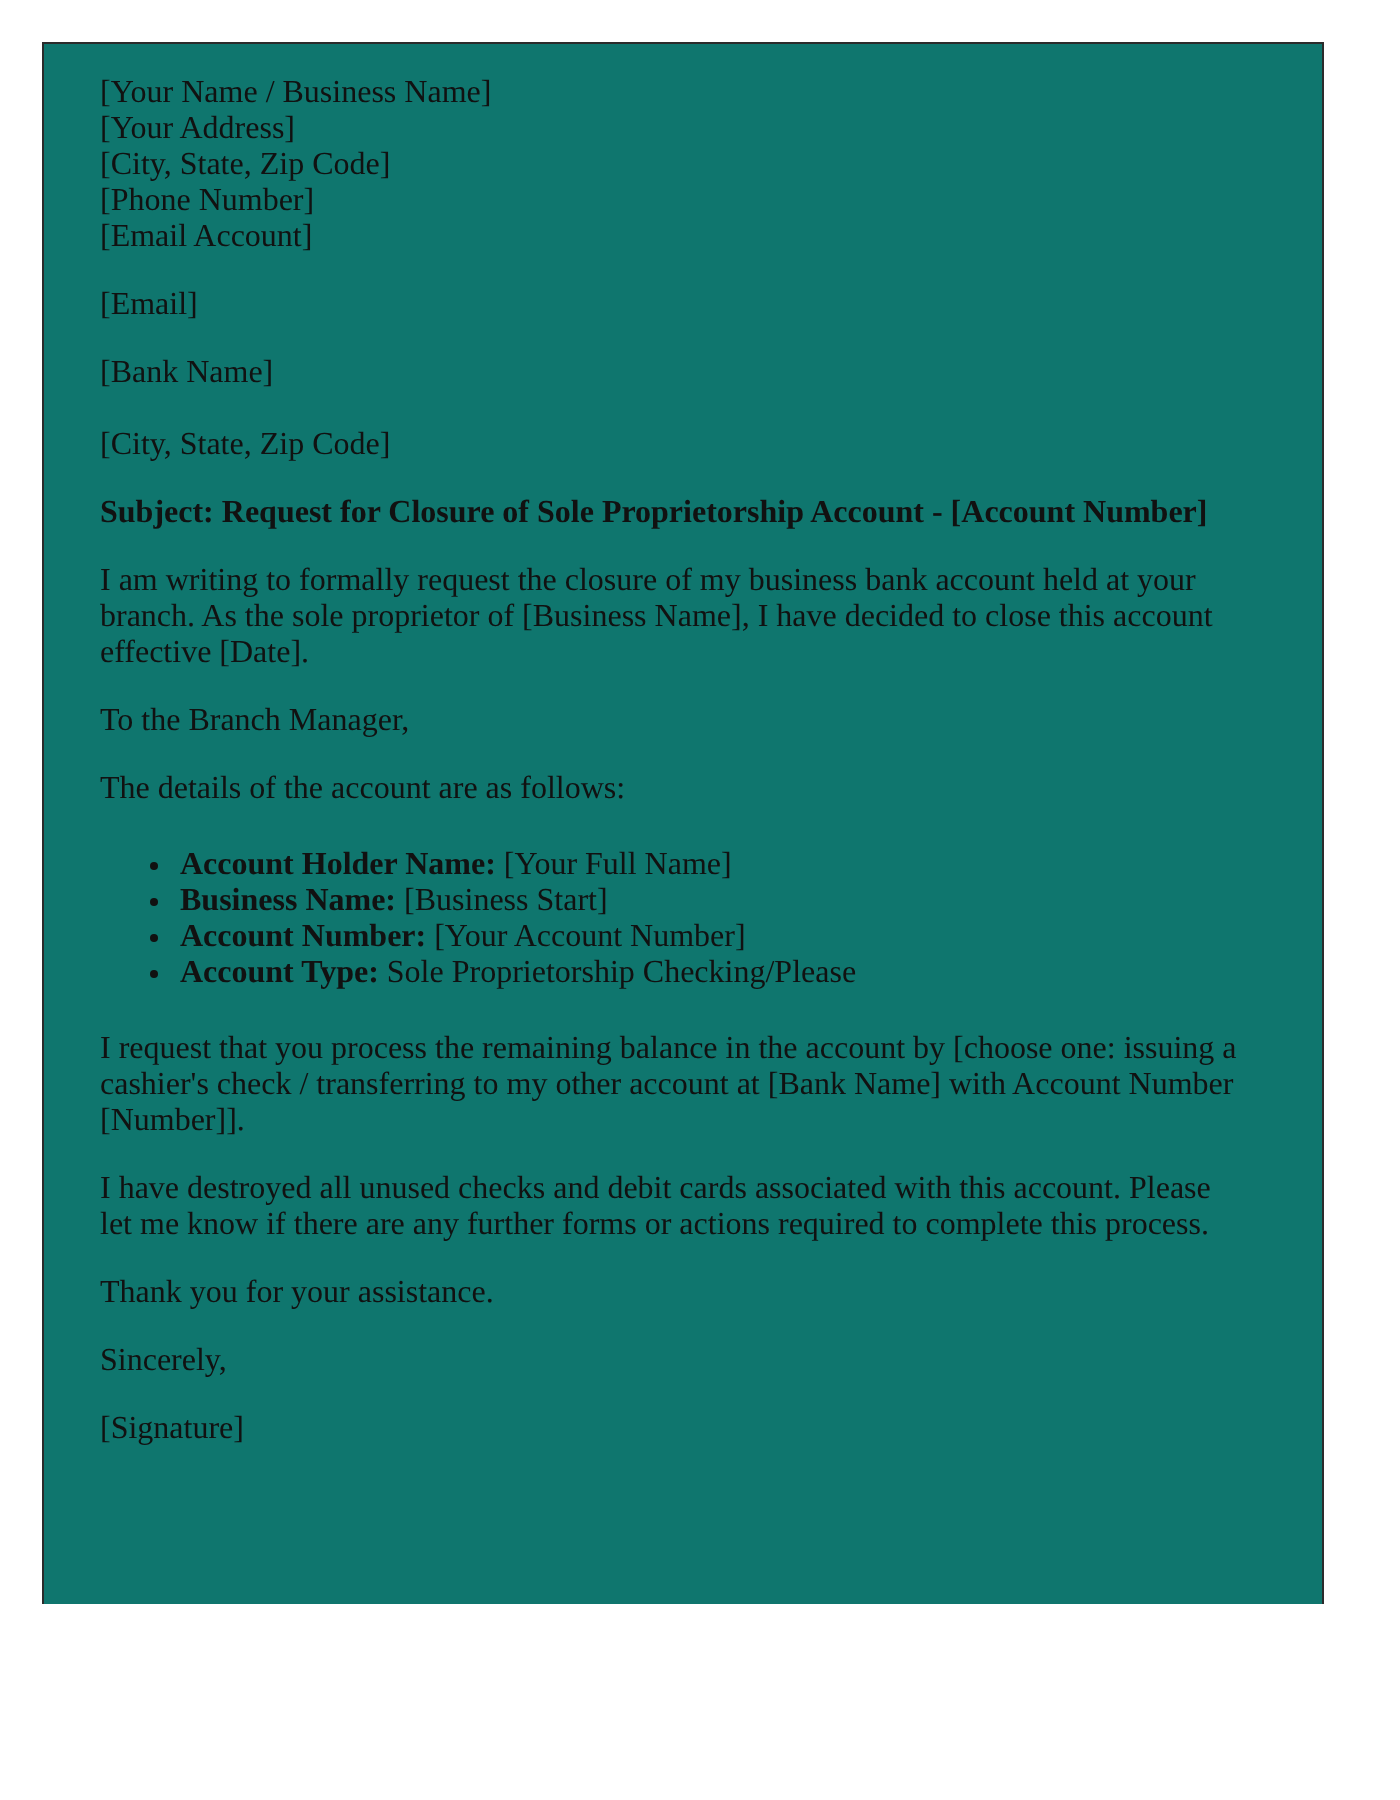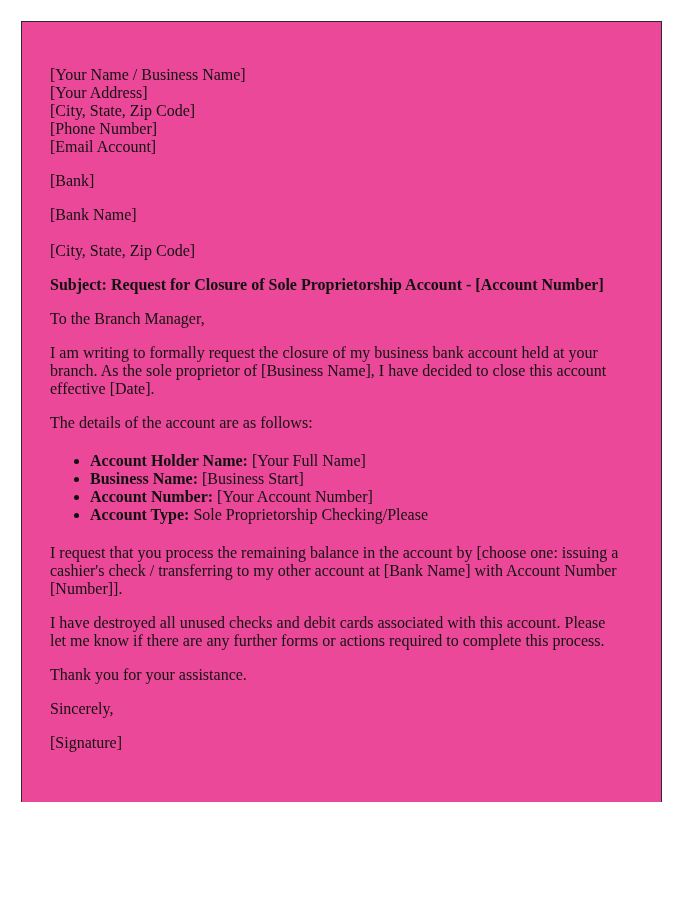--- a/index.html
+++ b/index.html
@@ -16,24 +16,24 @@
     font-family: "Liberation Serif", "DejaVu Serif", serif;
     color: #111111;
   }
   .page {
     box-sizing: border-box;
     position: absolute;
     left: 21px;
     top: 21px;
     width: 641px;
     height: 781px;
-    background: #ec4899;
+    background: #0f766e;
     border: 1px solid #2b2b2b;
     border-bottom: none;
-    padding: 28px 40px 0 28px;
+    padding: 0 40px 0 28px;
     overflow: hidden;
   }
   .page, .page p, .page li {
     font-size: 16px;
     line-height: 18px;
   }
   .block {
     margin: 16px 0;
   }
   .bold {
@@ -55,33 +55,33 @@
   <div class="page">
 
     <p class="block">
       <span>[Your Name / Business Name]</span><br>
       <span>[Your Address]</span><br>
       <span>[City, State, Zip Code]</span><br>
       <span>[Phone Number]</span><br>
       <span>[Email Account]</span>
     </p>
 
-    <p class="block">[Bank]</p>
+    <p class="block">[Email]</p>
 
     <p class="block">
       <span>[Bank Name]</span><br>
       <br>
       <span>[City, State, Zip Code]</span>
     </p>
 
     <p class="block bold">Subject: Request for Closure of Sole Proprietorship Account - [Account Number]</p>
 
+    <p class="block">I am writing to formally request the closure of my business bank account held at your branch. As the sole proprietor of [Business Name], I have decided to close this account effective [Date].</p>
+
     <p class="block">To the Branch Manager,</p>
-
-    <p class="block">I am writing to formally request the closure of my business bank account held at your branch. As the sole proprietor of [Business Name], I have decided to close this account effective [Date].</p>
 
     <p class="block">The details of the account are as follows:</p>
 
     <ul class="details-list">
       <li><span class="bold">Account Holder Name:</span> <span>[Your Full Name]</span></li>
       <li><span class="bold">Business Name:</span> <span>[Business Start]</span></li>
       <li><span class="bold">Account Number:</span> <span>[Your Account Number]</span></li>
       <li><span class="bold">Account Type:</span> <span>Sole Proprietorship Checking/Please</span></li>
     </ul>
 

